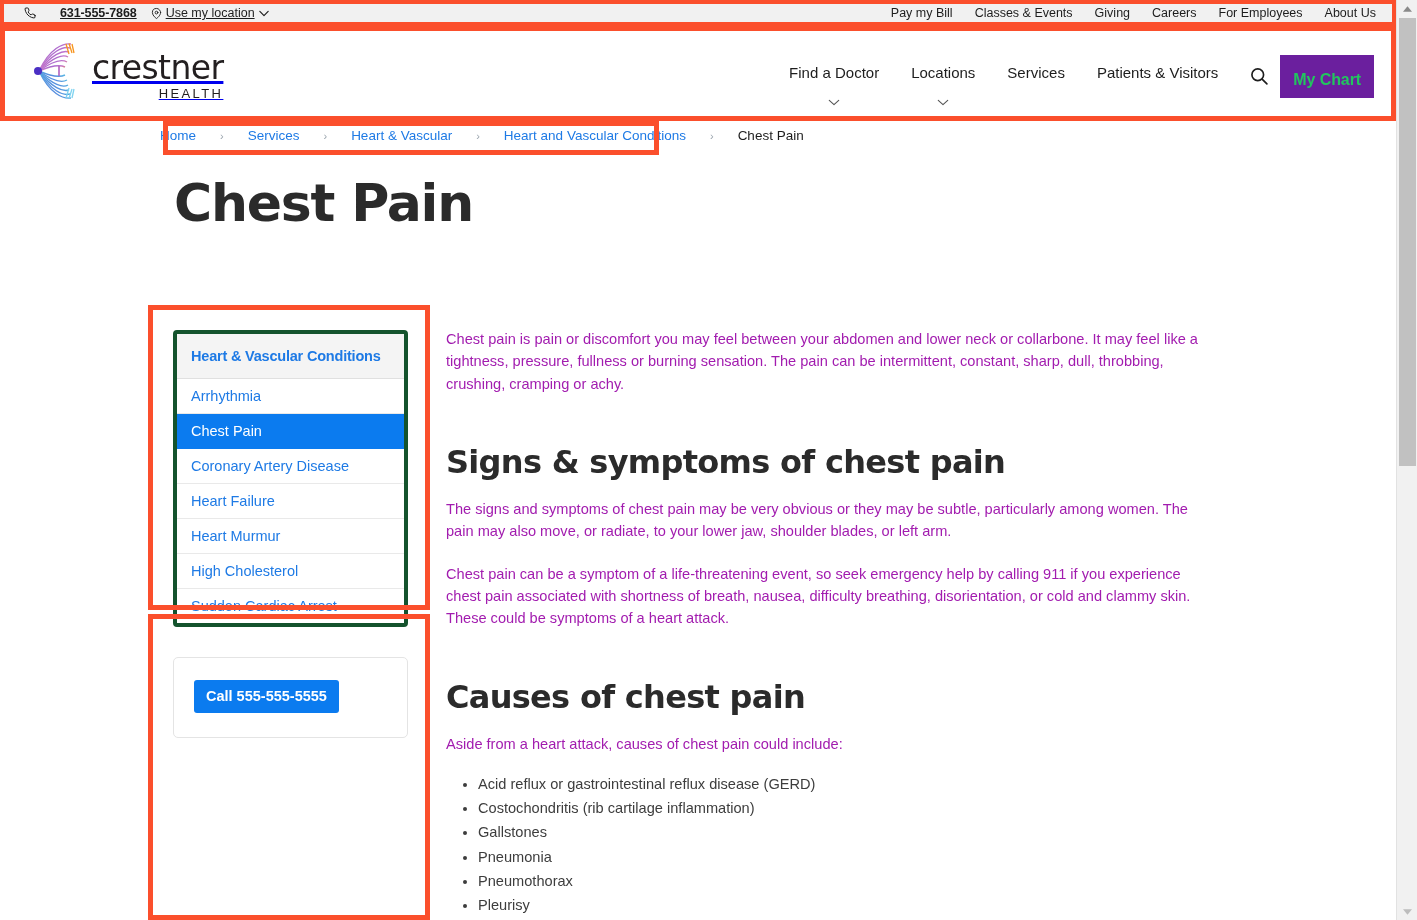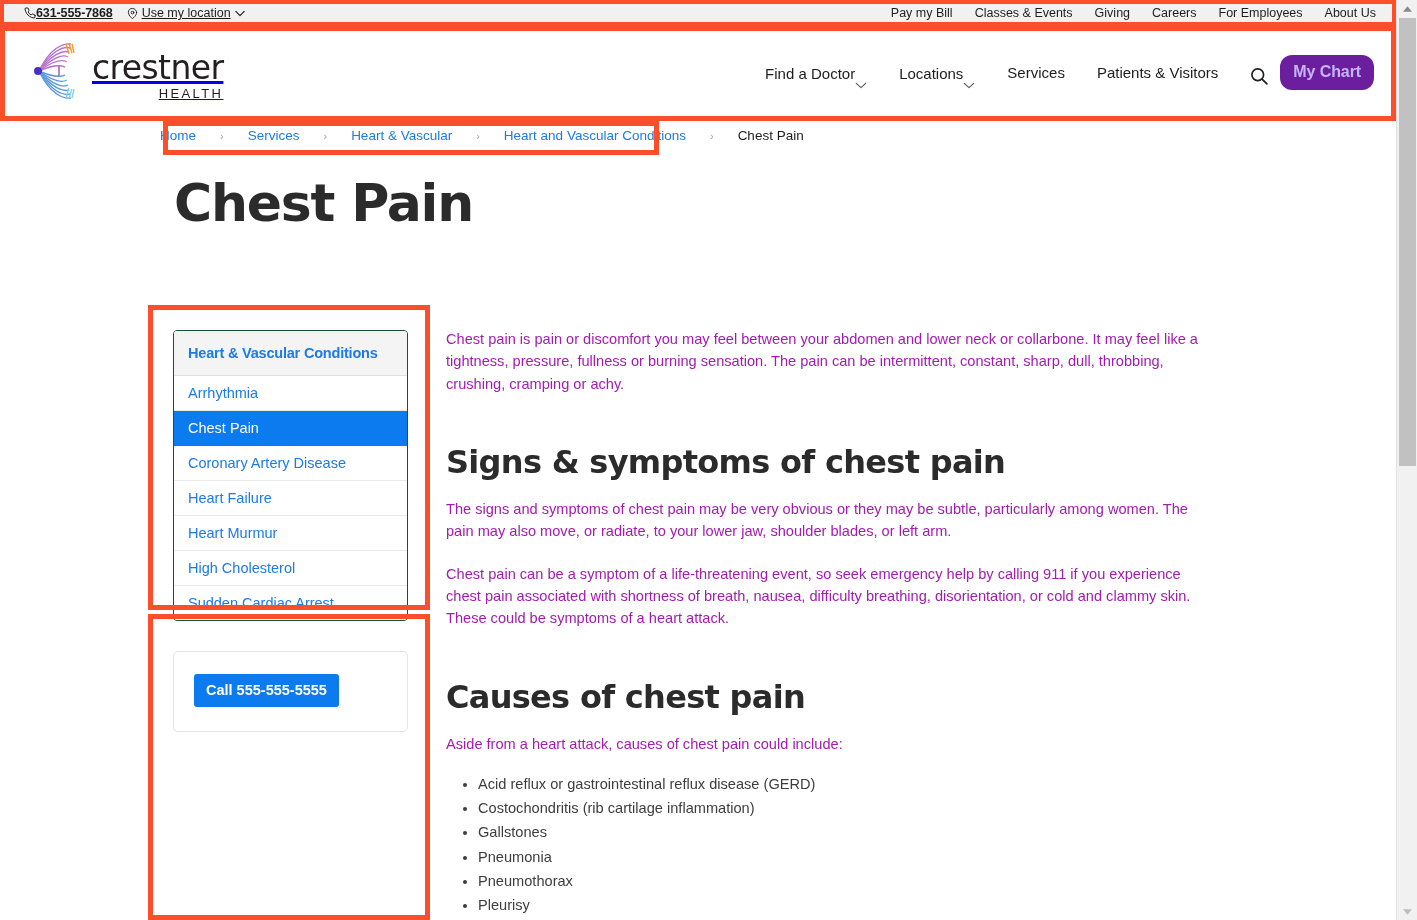--- a/index.html
+++ b/index.html
@@ -37,21 +37,21 @@
     width: 1396px;
     height: 26px;
     background: #f1f1f1;
     display: flex;
     align-items: center;
     justify-content: space-between;
     padding: 0 20px 0 24px;
   }
   .util-left { display: flex; align-items: center; gap: 14px; }
   .util-phone {
-    display: flex; align-items: center; gap: 0;
+    display: flex; align-items: center; gap: 24px;
     font-size: 12.5px; font-weight: bold; color: #1d1d1d;
     letter-spacing: -0.1px;
   }
   .util-loc {
     display: flex; gap: 4px;
     font-size: 12.5px; color: #1d1d1d;
   }
   .util-right { display: flex; align-items: center; gap: 22px; }
   .util-link {
     font-size: 12.5px; color: #1d1d1d; text-decoration: none;
@@ -84,46 +84,46 @@
     font-size: 13px; color: #231f20; letter-spacing: 2.4px;
     align-self: flex-end; margin-top: 3px; font-weight: 400;
   }
 
   .main-nav {
     display: flex; align-items: flex-start; gap: 0;
     margin-right: 22px; margin-top: 38px;
   }
   .nav-item {
     position: relative;
-    display: flex; flex-direction: row; align-items: center;
+    display: flex; flex-direction: column; align-items: center;
     padding: 0 16px;
   }
   .nav-label {
     font-size: 15px; color: #1d1d1d; white-space: nowrap;
     text-decoration: none;
   }
   .nav-caret {
     margin-top: 11px;
     width: 12px; height: 7px;
     display: block;
   }
   .nav-search {
     margin: 1px 10px 0 14px;
     width: 22px; height: 22px;
     display: flex; align-items: center; justify-content: center;
   }
   .mychart-btn {
     margin-top: -9px;
     background: #6b1f9e;
-    color: #c4b5fd;
+    color: #22c55e;
     font-size: 16px;
     font-weight: bold;
     border: none;
-    border-radius: 12px;
-    padding: 8px 13px 9px;
+    border-radius: 0;
+    padding: 16px 13px 9px;
     cursor: pointer;
     letter-spacing: -0.1px;
     font-family: "Liberation Sans", sans-serif;
   }
 
   
   .breadcrumb {
     position: absolute;
     left: 160px; top: 128px;
     display: flex; align-items: center; gap: 17px;
@@ -145,21 +145,21 @@
     margin: 0;
   }
 
   
   .sidebar {
     position: absolute;
     left: 173px; top: 330px;
     width: 235px;
   }
   .side-card {
-    border: 1px solid #14532d;
+    border: 4px solid #14532d;
     border-radius: 4px;
     background: #ffffff;
     overflow: hidden;
   }
   .side-card-head {
     background: #f4f4f4;
     padding: 13px 14px;
     border-bottom: 1px solid #e0e0e0;
   }
   .side-card-head-text {

